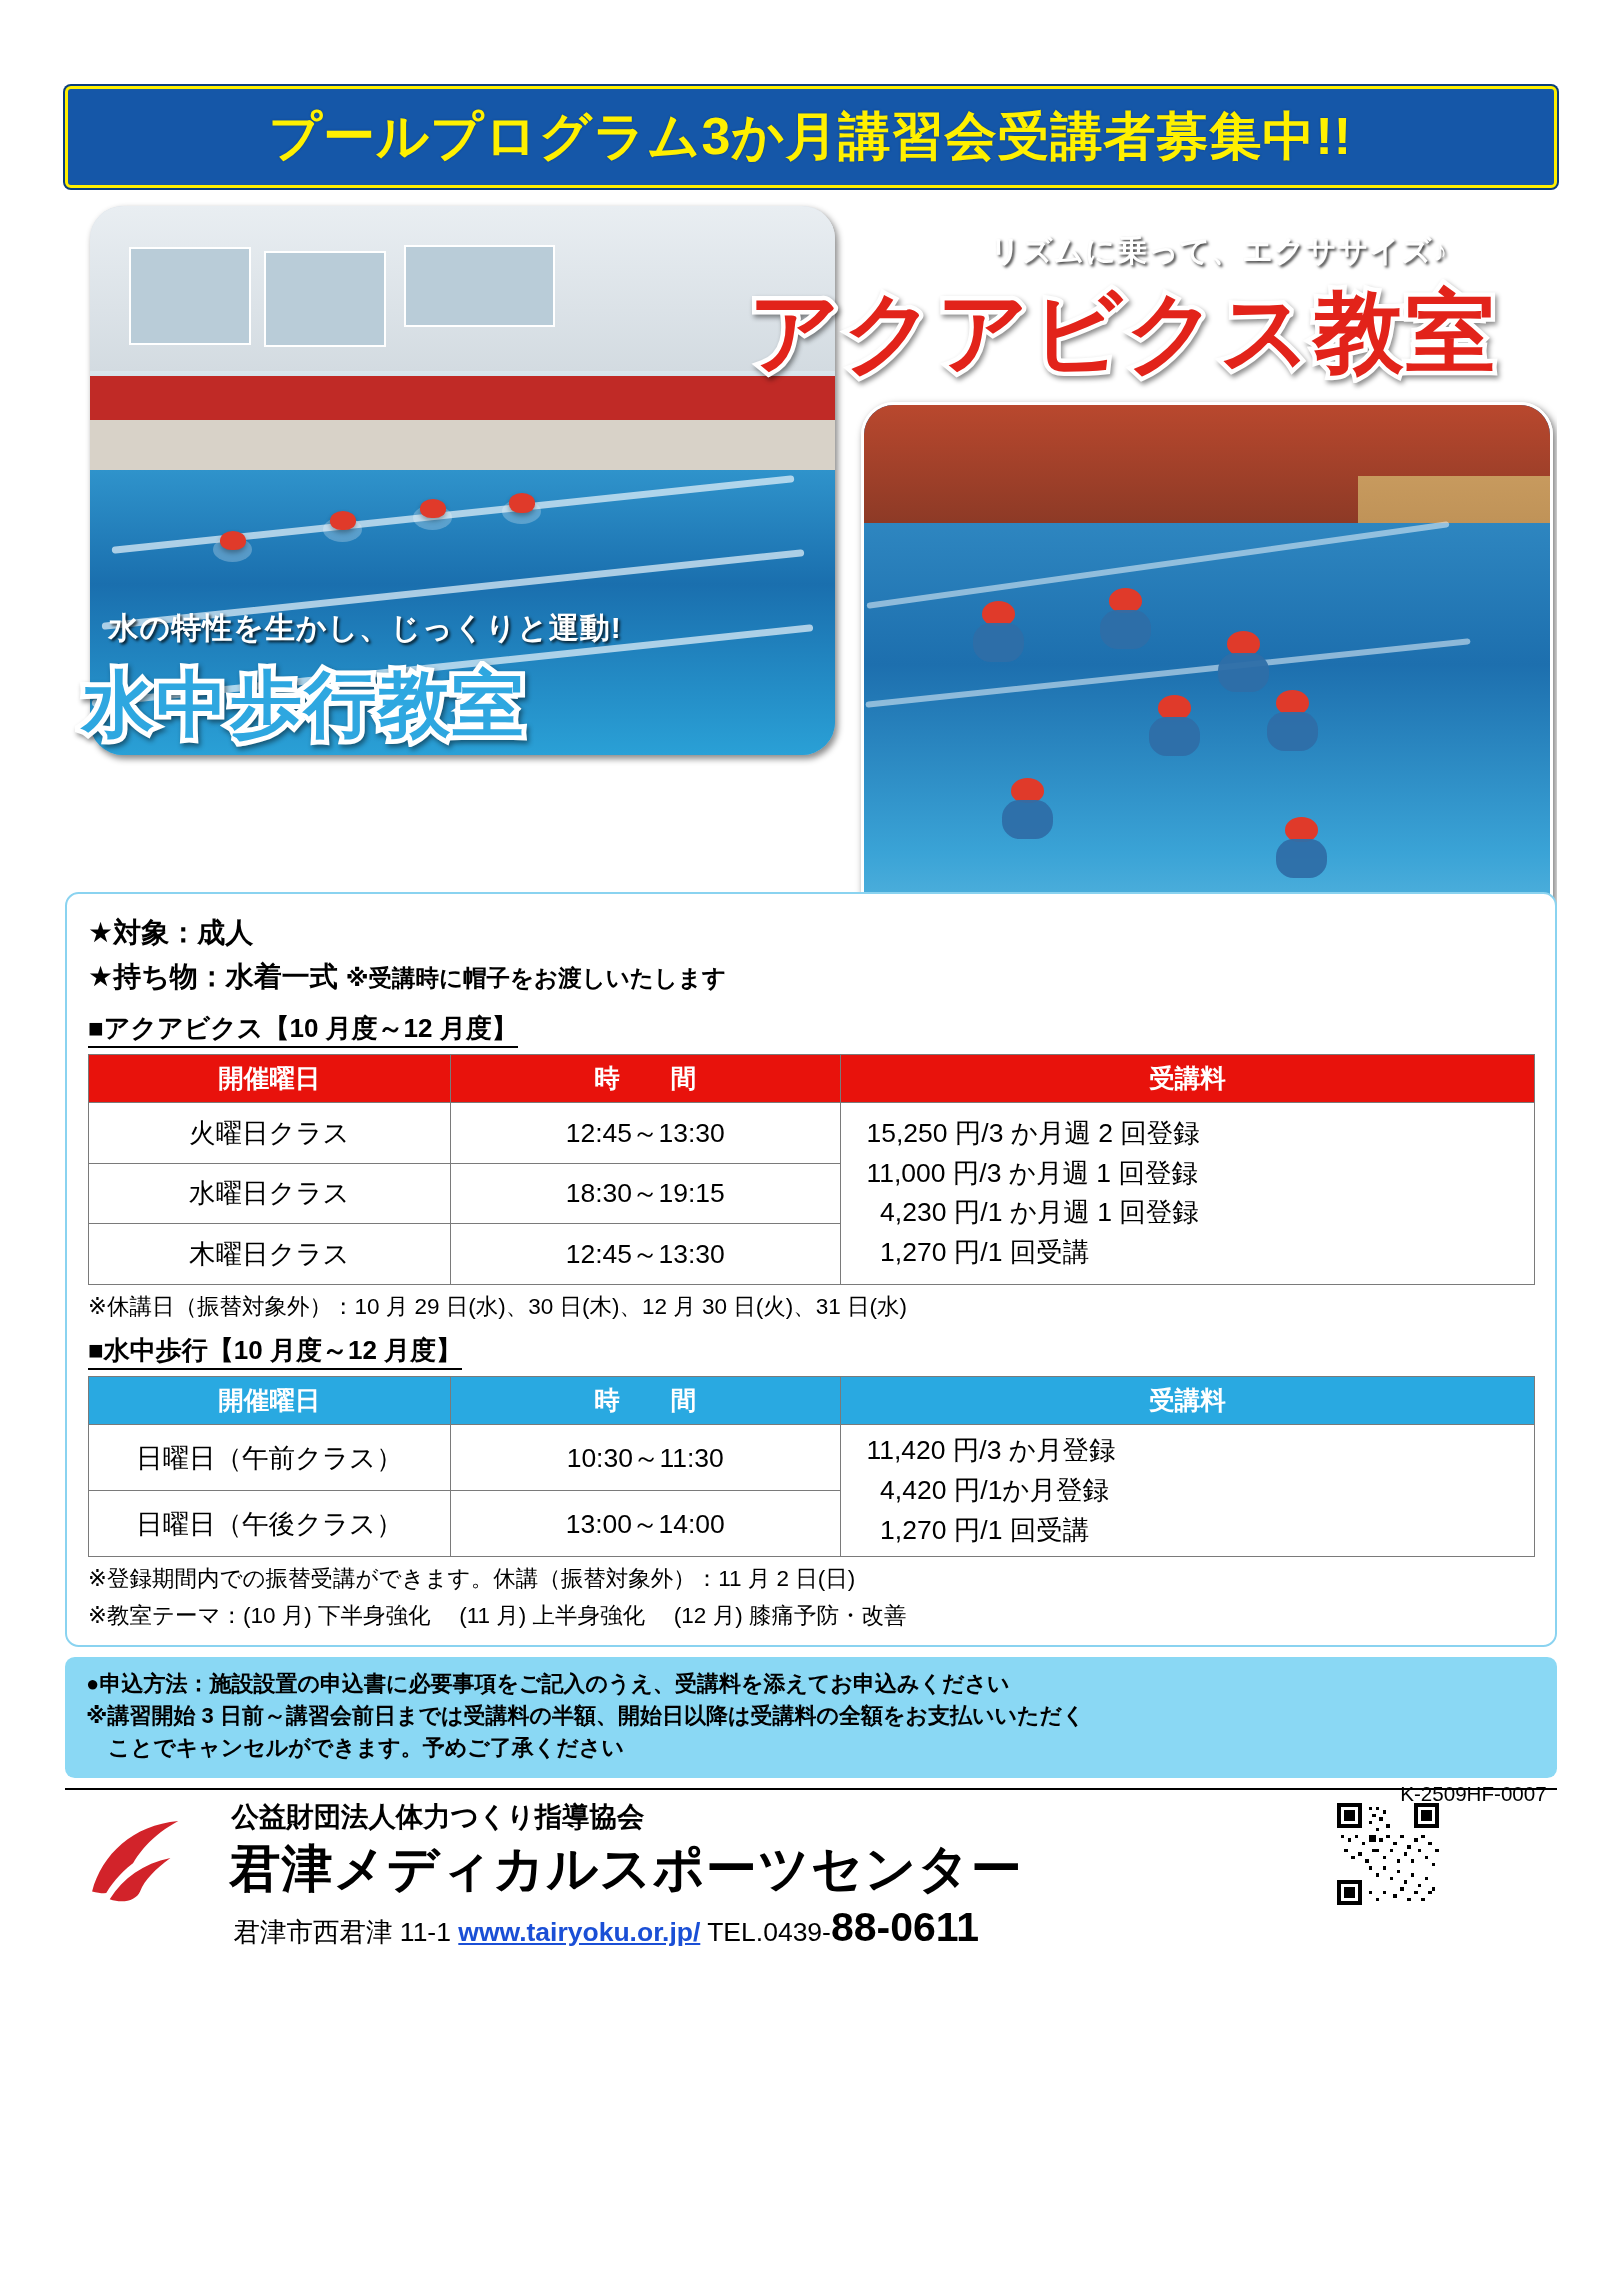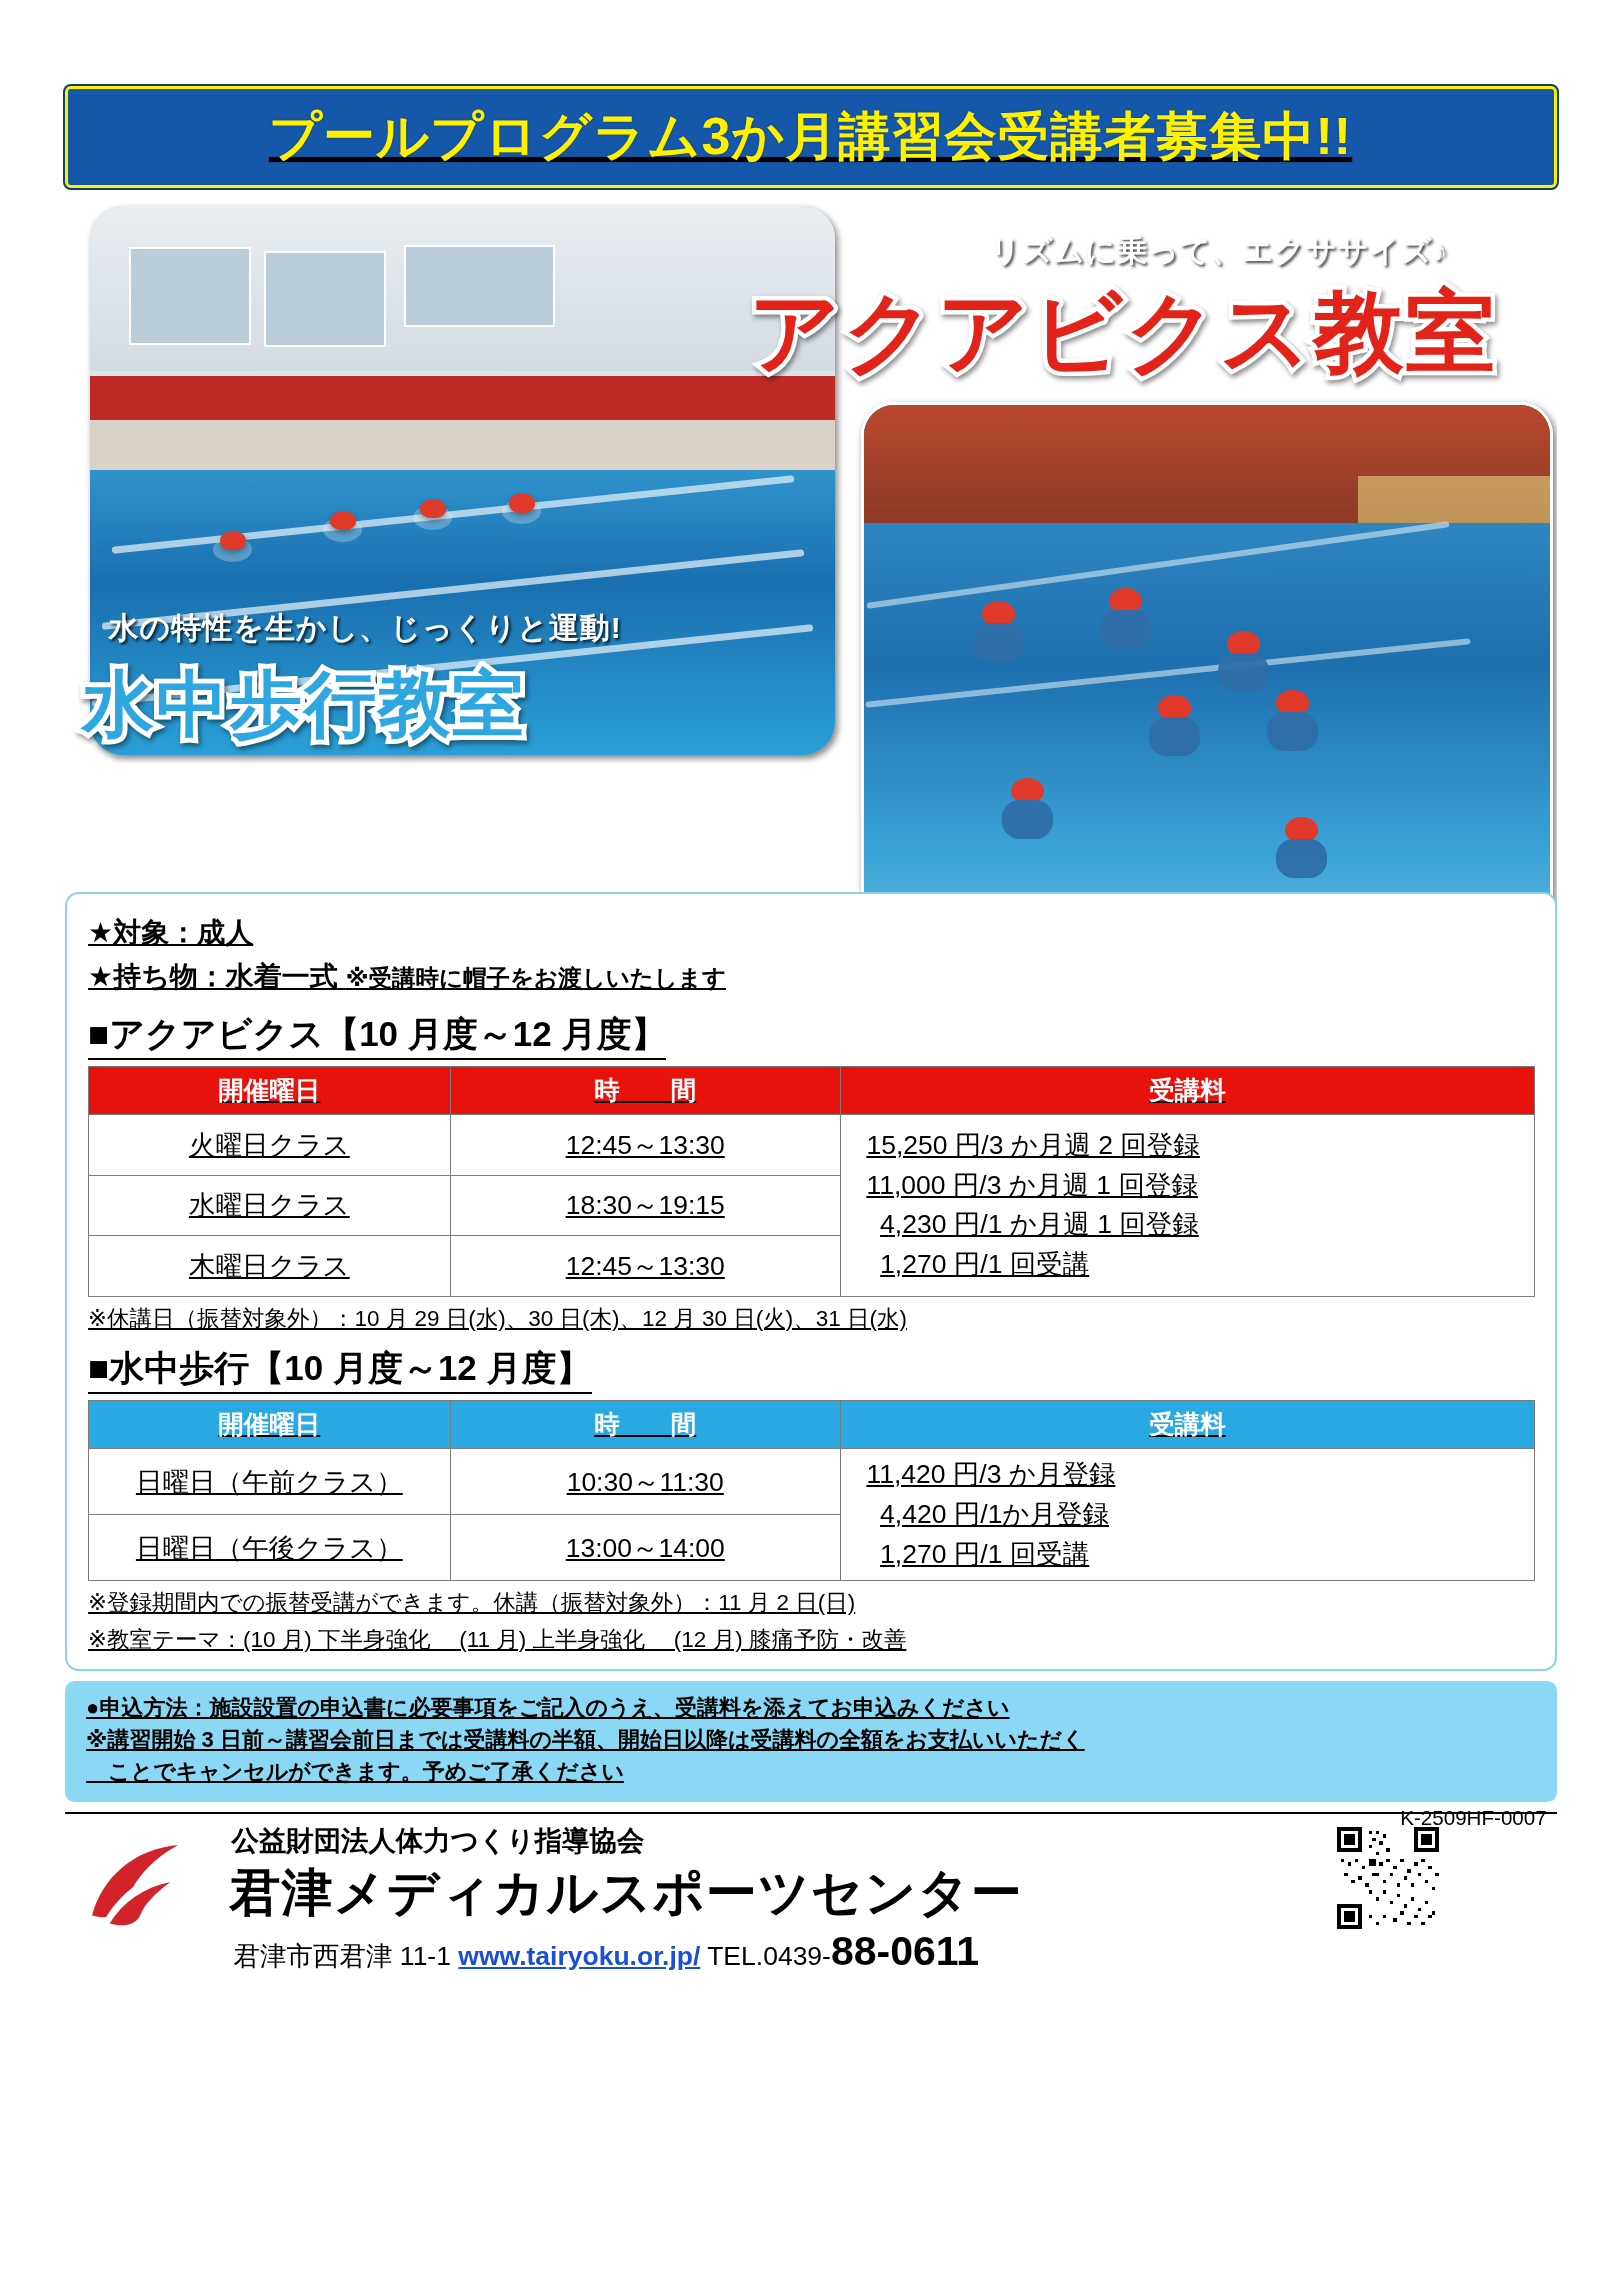--- a/index.html
+++ b/index.html
@@ -8,21 +8,20 @@
     background:#ffffff;
     font-family:"Liberation Sans","DejaVu Sans",sans-serif;
     overflow:hidden;
   }
   .poster{
     position:relative;
     width:1621px;height:2139px;
     box-sizing:border-box;
     padding:27.4px 25.5px 21.6px 25.5px;
     background:#ffffff;
-    text-decoration:underline;
   }
   
   .banner{
     position:relative;
     margin:59px 39px 0 39px;
     background:#1557a8;
     border:3.9px solid #fff000;
     border-radius:5.9px;
     height:96px;
     display:flex;align-items:center;justify-content:center;
@@ -130,21 +129,21 @@
     border-radius:13.7px;
     padding:15.7px 19.6px 11.8px 21.6px;
     box-sizing:border-box;
     font-size:25.5px;
     color:#000;
     z-index:5;
   }
   .info .line{margin:3.9px 0 5.9px 0;font-weight:bold;font-size:28px;}
   .info .line .small{font-size:23.5px;font-weight:bold;}
   .sect-title{
-    font-size:35px;font-weight:bold;margin:9.8px 0 5.9px 0;
+    font-size:26px;font-weight:bold;margin:9.8px 0 5.9px 0;
     display:inline-block;border-bottom:2.9px solid #000;
   }
   table{border-collapse:collapse;width:100%;table-layout:fixed;}
   table td,table th{border:1px solid #7a7a7a;text-align:center;}
   .th-red{background:#e8120c;color:#ffffff;font-weight:bold;font-size:25.5px;padding:5.9px 0;}
   .th-blue{background:#29a9e1;color:#ffffff;font-weight:bold;font-size:25.5px;padding:5.9px 0;}
   .cell{font-size:26.5px;padding:11.8px 0;}
   .fee{font-size:26.5px;text-align:left;padding:5.9px 0 5.9px 25.5px;line-height:1.5;}
   .note{font-size:22.5px;margin:5.9px 0 2px 0;}
   .apply-box{

